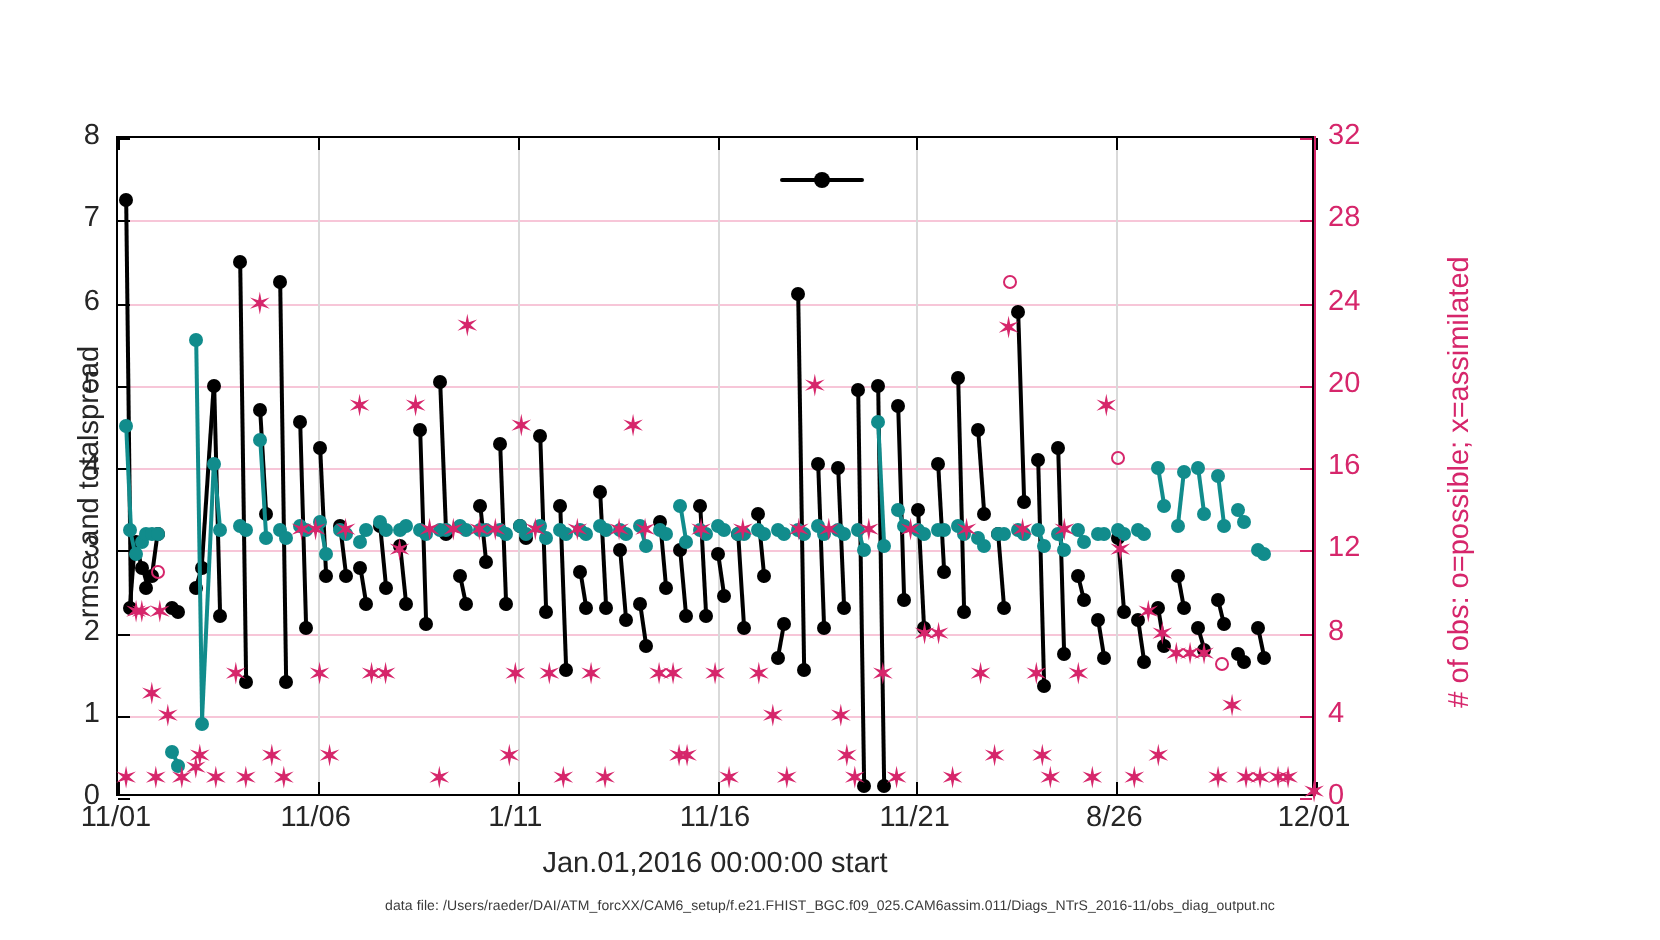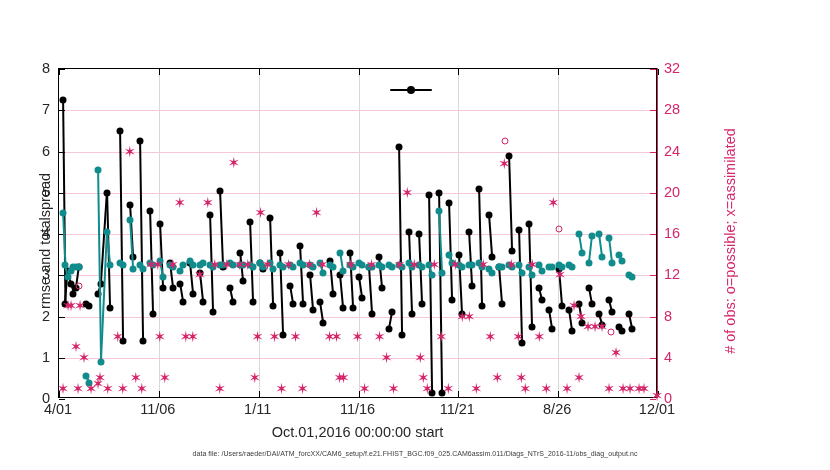--- a/index.html
+++ b/index.html
@@ -591,32 +591,32 @@
     <div class="ylab-left-pos" style="top: 68px; left: 0px; width: 50px; color: rgb(38, 38, 38);">8</div>
     <div class="ylab-right" style="top: 398px; color: rgb(214, 38, 107);">0</div>
     <div class="ylab-right" style="top: 356.75px; color: rgb(214, 38, 107);">4</div>
     <div class="ylab-right" style="top: 315.5px; color: rgb(214, 38, 107);">8</div>
     <div class="ylab-right" style="top: 274.25px; color: rgb(214, 38, 107);">12</div>
     <div class="ylab-right" style="top: 233px; color: rgb(214, 38, 107);">16</div>
     <div class="ylab-right" style="top: 191.75px; color: rgb(214, 38, 107);">20</div>
     <div class="ylab-right" style="top: 150.5px; color: rgb(214, 38, 107);">24</div>
     <div class="ylab-right" style="top: 109.25px; color: rgb(214, 38, 107);">28</div>
     <div class="ylab-right" style="top: 68px; color: rgb(214, 38, 107);">32</div>
-    <div class="xlab" style="left: 58px;">4/01</div>
+    <div class="xlab" style="left: 58px;">11/01</div>
     <div class="xlab" style="left: 157.833px;">11/06</div>
     <div class="xlab" style="left: 257.667px;">1/11</div>
     <div class="xlab" style="left: 357.5px;">11/16</div>
     <div class="xlab" style="left: 457.333px;">11/21</div>
     <div class="xlab" style="left: 557.167px;">8/26</div>
     <div class="xlab" style="left: 657px;">12/01</div>
   </div>
 
 <div id="ylabel-left">rmse and totalspread</div>
 <div id="ylabel-right"># of obs: o=possible; x=assimilated</div>
-<div id="xlabel">Oct.01,2016 00:00:00 start</div>
+<div id="xlabel">Jan.01,2016 00:00:00 start</div>
 <div id="footer">data file: /Users/raeder/DAI/ATM_forcXX/CAM6_setup/f.e21.FHIST_BGC.f09_025.CAM6assim.011/Diags_NTrS_2016-11/obs_diag_output.nc</div>
 
 <div id="legend">
   <div class="leg-row">
     <span class="leg-line">
         <i style="background: rgb(0, 0, 0);"></i>
         <b style="background: rgb(0, 0, 0);"></b>
       </span>
   </div>
 </div>

